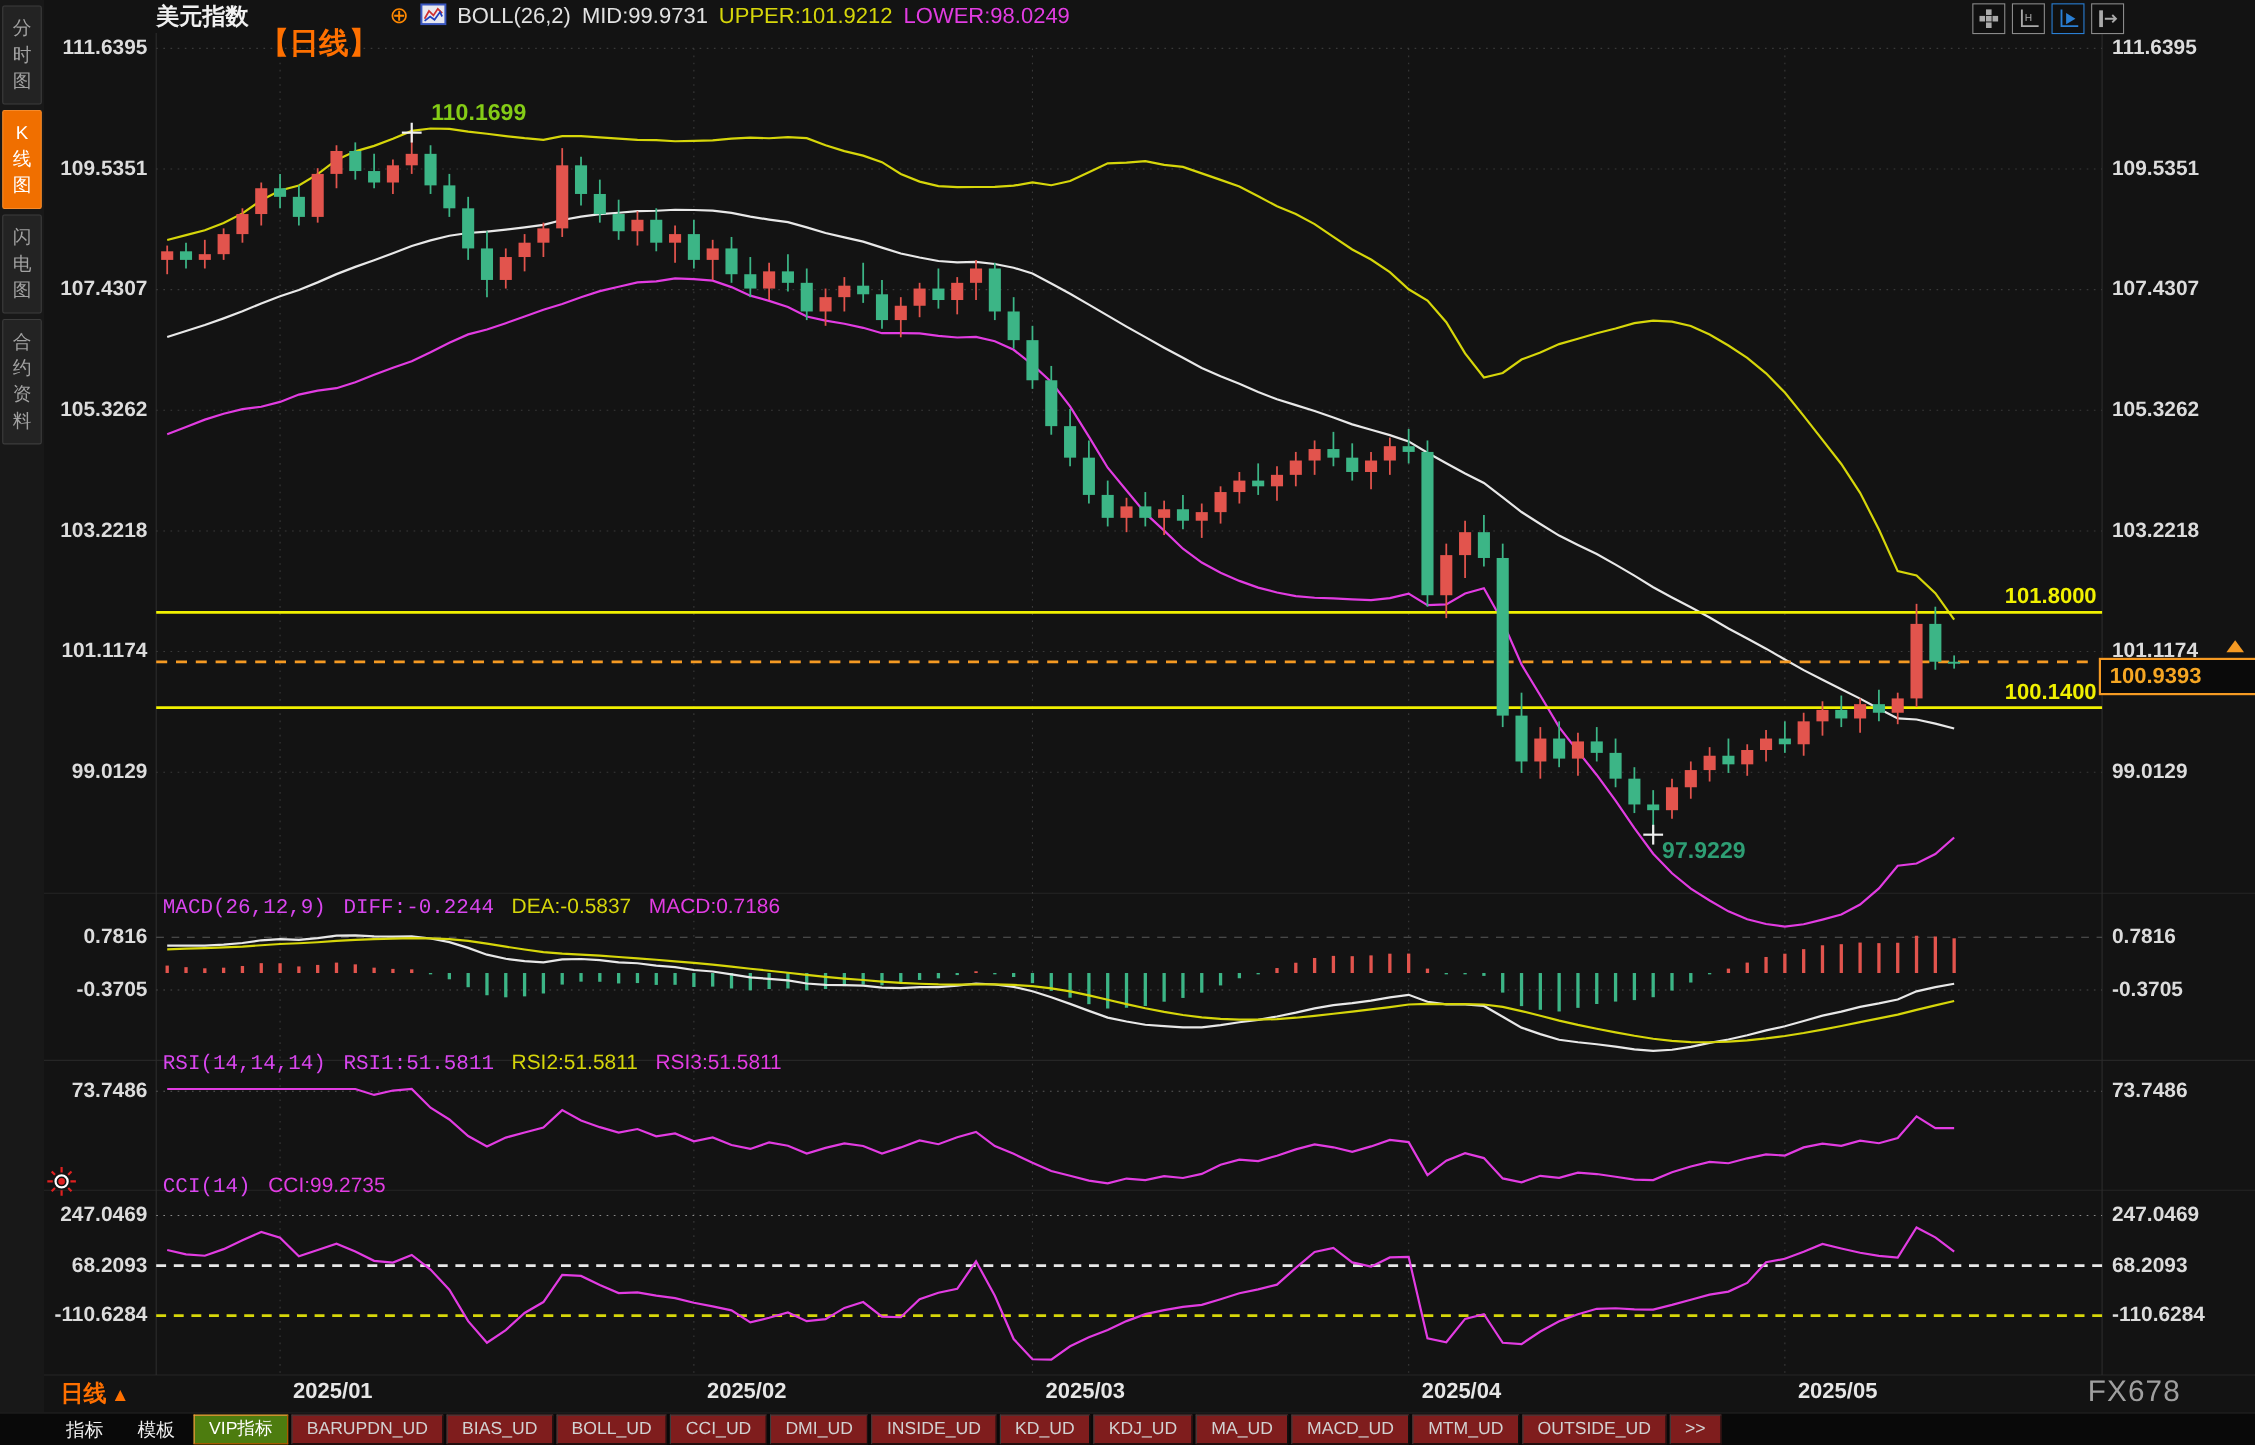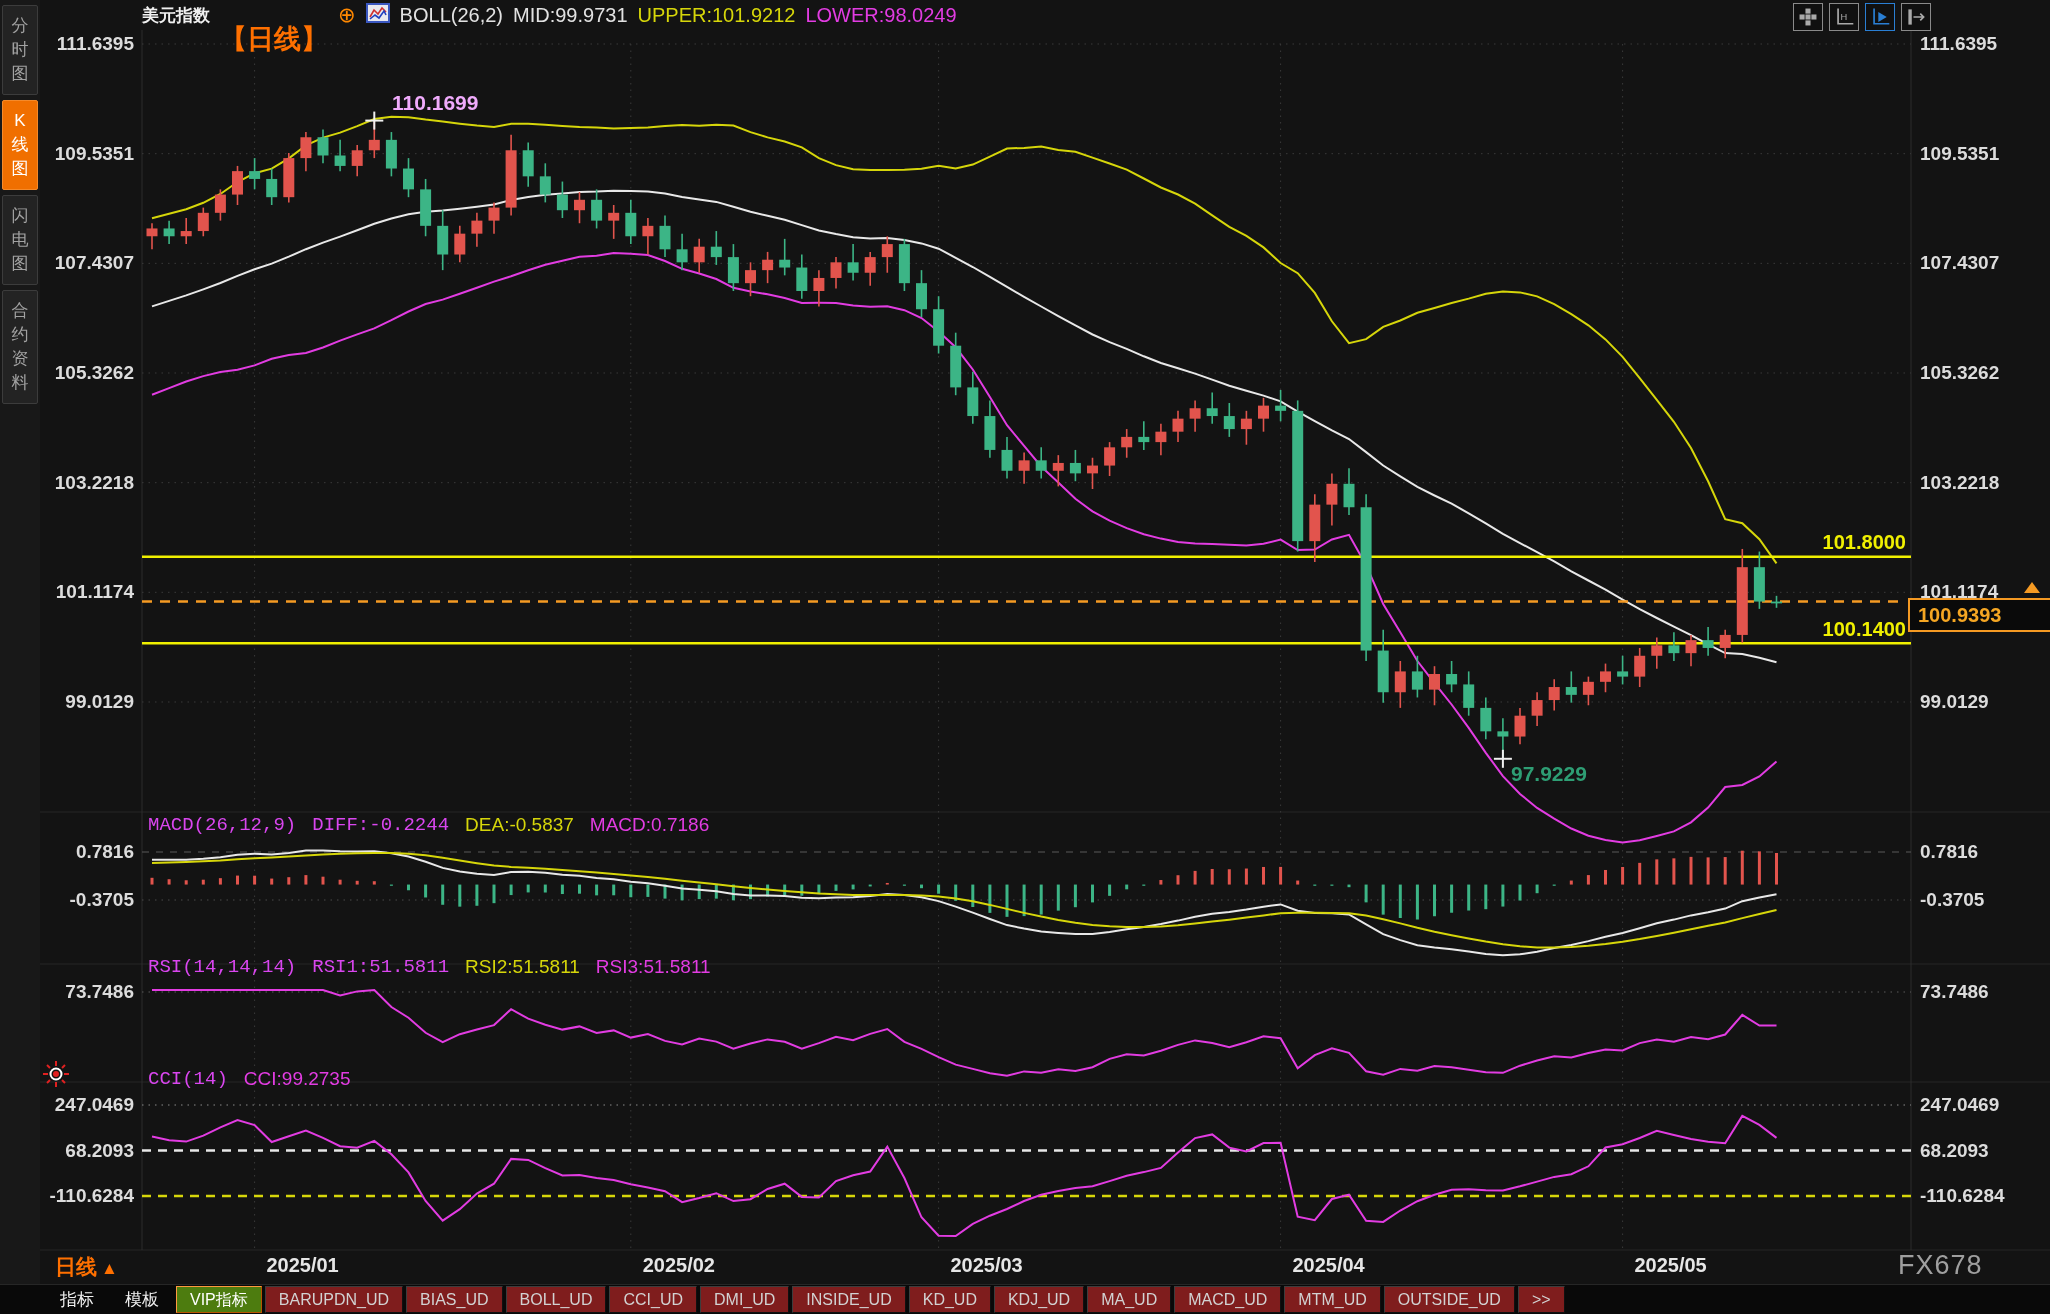--- a/index.html
+++ b/index.html
@@ -6,41 +6,41 @@
     font-family:"Liberation Sans","DejaVu Sans",sans-serif;-webkit-user-select:none;user-select:none;}
   #app{position:relative;width:2050px;height:1314px;}
   
   #sidebar{position:absolute;left:0;top:0;width:40px;height:1284px;background:#181818;z-index:5;}
   .side-item{margin:5px 2px 4px 2px;padding:10px 0;border:1px solid #3c3c3c;background:#232323;
     color:#a2a2a2;font-size:17px;display:flex;flex-direction:column;align-items:center;gap:4px;
     line-height:20px;border-radius:2px;cursor:pointer;}
   .side-item.active{background:#f06f00;border-color:#f58a2a;color:#ffffff;}
   
   #header{position:absolute;left:142px;top:0;height:30px;display:flex;align-items:center;gap:10px;z-index:6;}
-  #header .sym{color:#f0f0f0;font-size:17px;font-weight:700;}
+  #header .sym{color:#f0f0f0;font-size:21px;font-weight:700;}
   #header .per{color:#ff7000;font-size:27px;font-weight:700;margin-top:47px;}
   #header .oplus{color:#ff8800;font-size:21px;line-height:20px;}
   #header .wht{color:#e2e2e2;font-size:20px;}
   #header .yel{color:#d6d60a;font-size:20px;}
   #header .mag{color:#e23ce2;font-size:20px;}
   
   #toolbar{position:absolute;left:1793px;top:3px;display:flex;gap:6px;z-index:6;}
   .tbtn{width:28px;height:26px;border:1px solid #8a8a8a;background:#101010;display:flex;align-items:center;justify-content:center;cursor:pointer;}
   .tbtn.active{border-color:#2a7fd4;}
   
   #chart-root{position:absolute;left:0;top:0;width:2050px;height:1314px;}
   #chart-root svg{position:absolute;left:0;top:0;}
   .yl,.yr{position:absolute;height:22px;line-height:22px;color:#dcdcdc;font-size:19px;font-weight:700;}
   .yl{left:26px;width:108px;text-align:right;}
   .yr{left:1920px;width:126px;text-align:left;}
   .xl{position:absolute;width:130px;text-align:center;top:1254px;color:#e6e6e6;font-size:20px;font-weight:700;}
   .ptitle{position:absolute;display:flex;gap:16px;font-size:19px;z-index:4;}
   .ptitle .wht{color:#d946ef;font-family:Liberation Mono, monospace;} .ptitle .yel{color:#d6d60a;} .ptitle .mag{color:#e23ce2;}
   .annot{position:absolute;font-size:21px;font-weight:700;z-index:4;}
-  #high-label{left:392px;top:91px;color:#f0abfc;}
+  #high-label{left:392px;top:91px;color:#84cc16;}
   #low-label{left:1511px;top:762px;color:#2fa184;color:#2e9e74;}
   #level-upper-label{left:1746px;top:531px;width:160px;text-align:right;color:#f0f000;font-size:20px;}
   #level-lower-label{left:1746px;top:618px;width:160px;text-align:right;color:#f0f000;font-size:20px;}
   #last-price-box{position:absolute;left:1908px;top:598px;width:132px;height:30px;border:2px solid #f59a23;
     background:#0a0a0a;color:#f5a623;font-size:20px;font-weight:700;line-height:30px;padding-left:8px;z-index:5;}
   #price-arrow{position:absolute;left:2024px;top:582px;width:0;height:0;border-left:8px solid transparent;
     border-right:8px solid transparent;border-bottom:11px solid #f59a23;z-index:6;}
   #alert-icon{position:absolute;left:42px;top:1060px;z-index:4;}
   
   #period-label{position:absolute;left:55px;top:1253px;color:#ff7000;font-size:21px;font-weight:700;z-index:5;}

